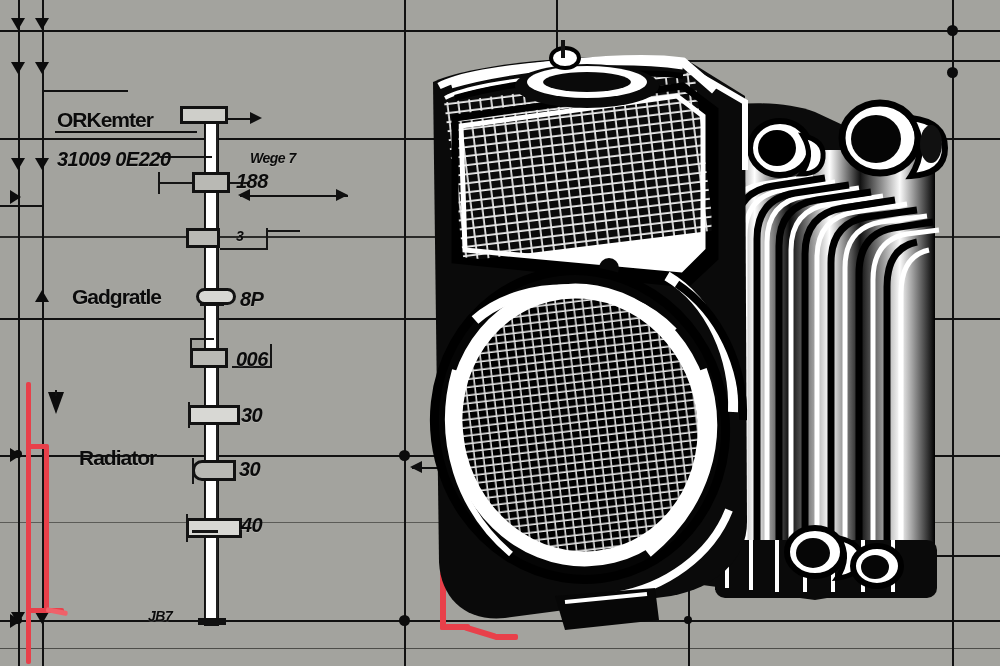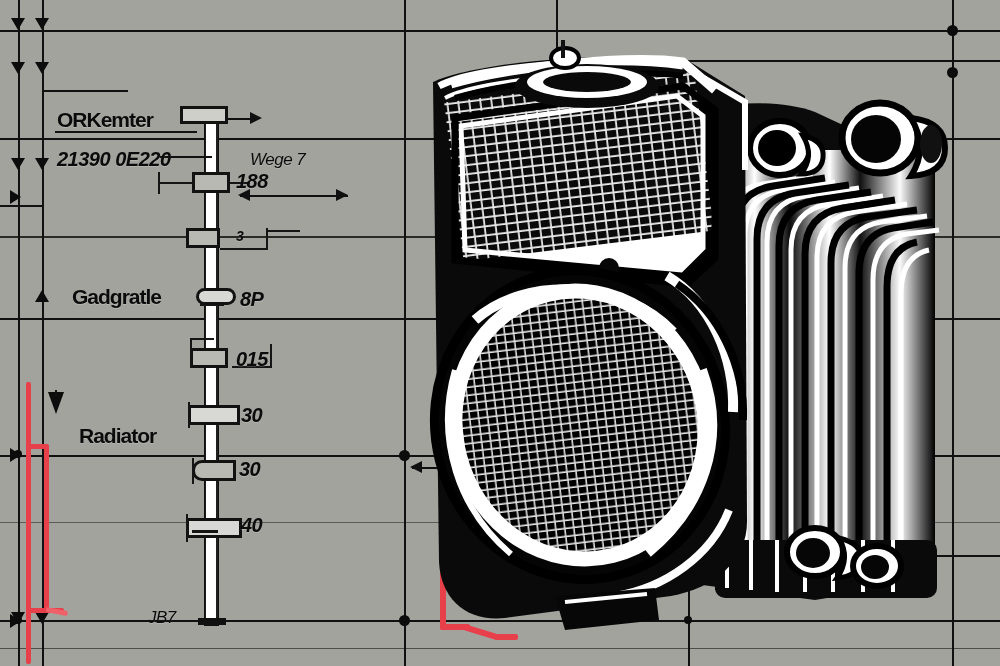--- a/index.html
+++ b/index.html
@@ -45,21 +45,21 @@
   .extvert{position:absolute;width:2px;background:#151515;}
   
   .lbl{
     position:absolute;color:#0b0b0b;white-space:nowrap;
     font-weight:bold;font-style:italic;
     letter-spacing:-.5px;
     text-shadow:0 1px 0 rgba(255,255,255,.18);
   }
   .lbl.big{font-size:21px;font-weight:900;font-style:normal;letter-spacing:-1px;}
   .lbl.num{font-size:20px;font-weight:900;font-style:italic;}
-  .lbl.small{font-size:17px;font-weight:400;}
+  .lbl.small{font-size:14px;font-weight:700;}
   .lbl.tiny{font-size:14px;font-weight:900;}
   
   .red{position:absolute;background:#e8404a;border-radius:2px;}
   .red.soft{background:#ef6169;}
   
   .arrowline{position:absolute;height:2px;background:#101010;}
   .arrowhead{position:absolute;width:0;height:0;
     border-top:6px solid transparent;border-bottom:6px solid transparent;border-left:12px solid #101010;}
   .arrowhead.l{border-left:none;border-right:12px solid #101010;}
   
@@ -174,28 +174,28 @@
   <div class="seg" style="left:160px;top:156px;width:52px;height:2px;"></div>
 
   <div class="arrowline" style="left:240px;top:195px;width:108px;"></div>
   <div class="arrowhead l" style="left:238px;top:189px;"></div>
   <div class="arrowhead" style="left:336px;top:189px;"></div>
 
   <div class="arrowline" style="left:412px;top:467px;width:30px;"></div>
   <div class="arrowhead l" style="left:410px;top:461px;"></div>
 
   <div class="lbl big" style="left:57px;top:108px;">ORKemter</div>
-  <div class="lbl num" style="left:57px;top:148px;">21390 0E220</div>
+  <div class="lbl num" style="left:57px;top:148px;">31009 0E220</div>
   <div class="lbl small" style="left:250px;top:150px;">Wege 7</div>
   <div class="lbl num" style="left:236px;top:170px;">188</div>
   <div class="lbl big" style="left:72px;top:285px;">Gadgratle</div>
   <div class="lbl num" style="left:240px;top:288px;">8P</div>
-  <div class="lbl num" style="left:236px;top:348px;">015</div>
+  <div class="lbl num" style="left:236px;top:348px;">006</div>
   <div class="lbl num" style="left:241px;top:404px;">30</div>
-  <div class="lbl big" style="left:79px;top:424px;text-align:right;">Radiator</div>
+  <div class="lbl big" style="left:79px;top:446px;text-align:right;">Radiator</div>
   <div class="lbl num" style="left:239px;top:458px;">30</div>
   <div class="lbl num" style="left:241px;top:514px;">40</div>
   <div class="lbl small" style="left:148px;top:608px;">JB7</div>
   <div class="lbl tiny" style="left:236px;top:228px;">3</div>
 
   <div id="art">
     <svg width="585" height="615" viewBox="0 0 585 615" xmlns="http://www.w3.org/2000/svg">
       <defs>
 
         <pattern id="mesh" width="11" height="9" patternUnits="userSpaceOnUse">

